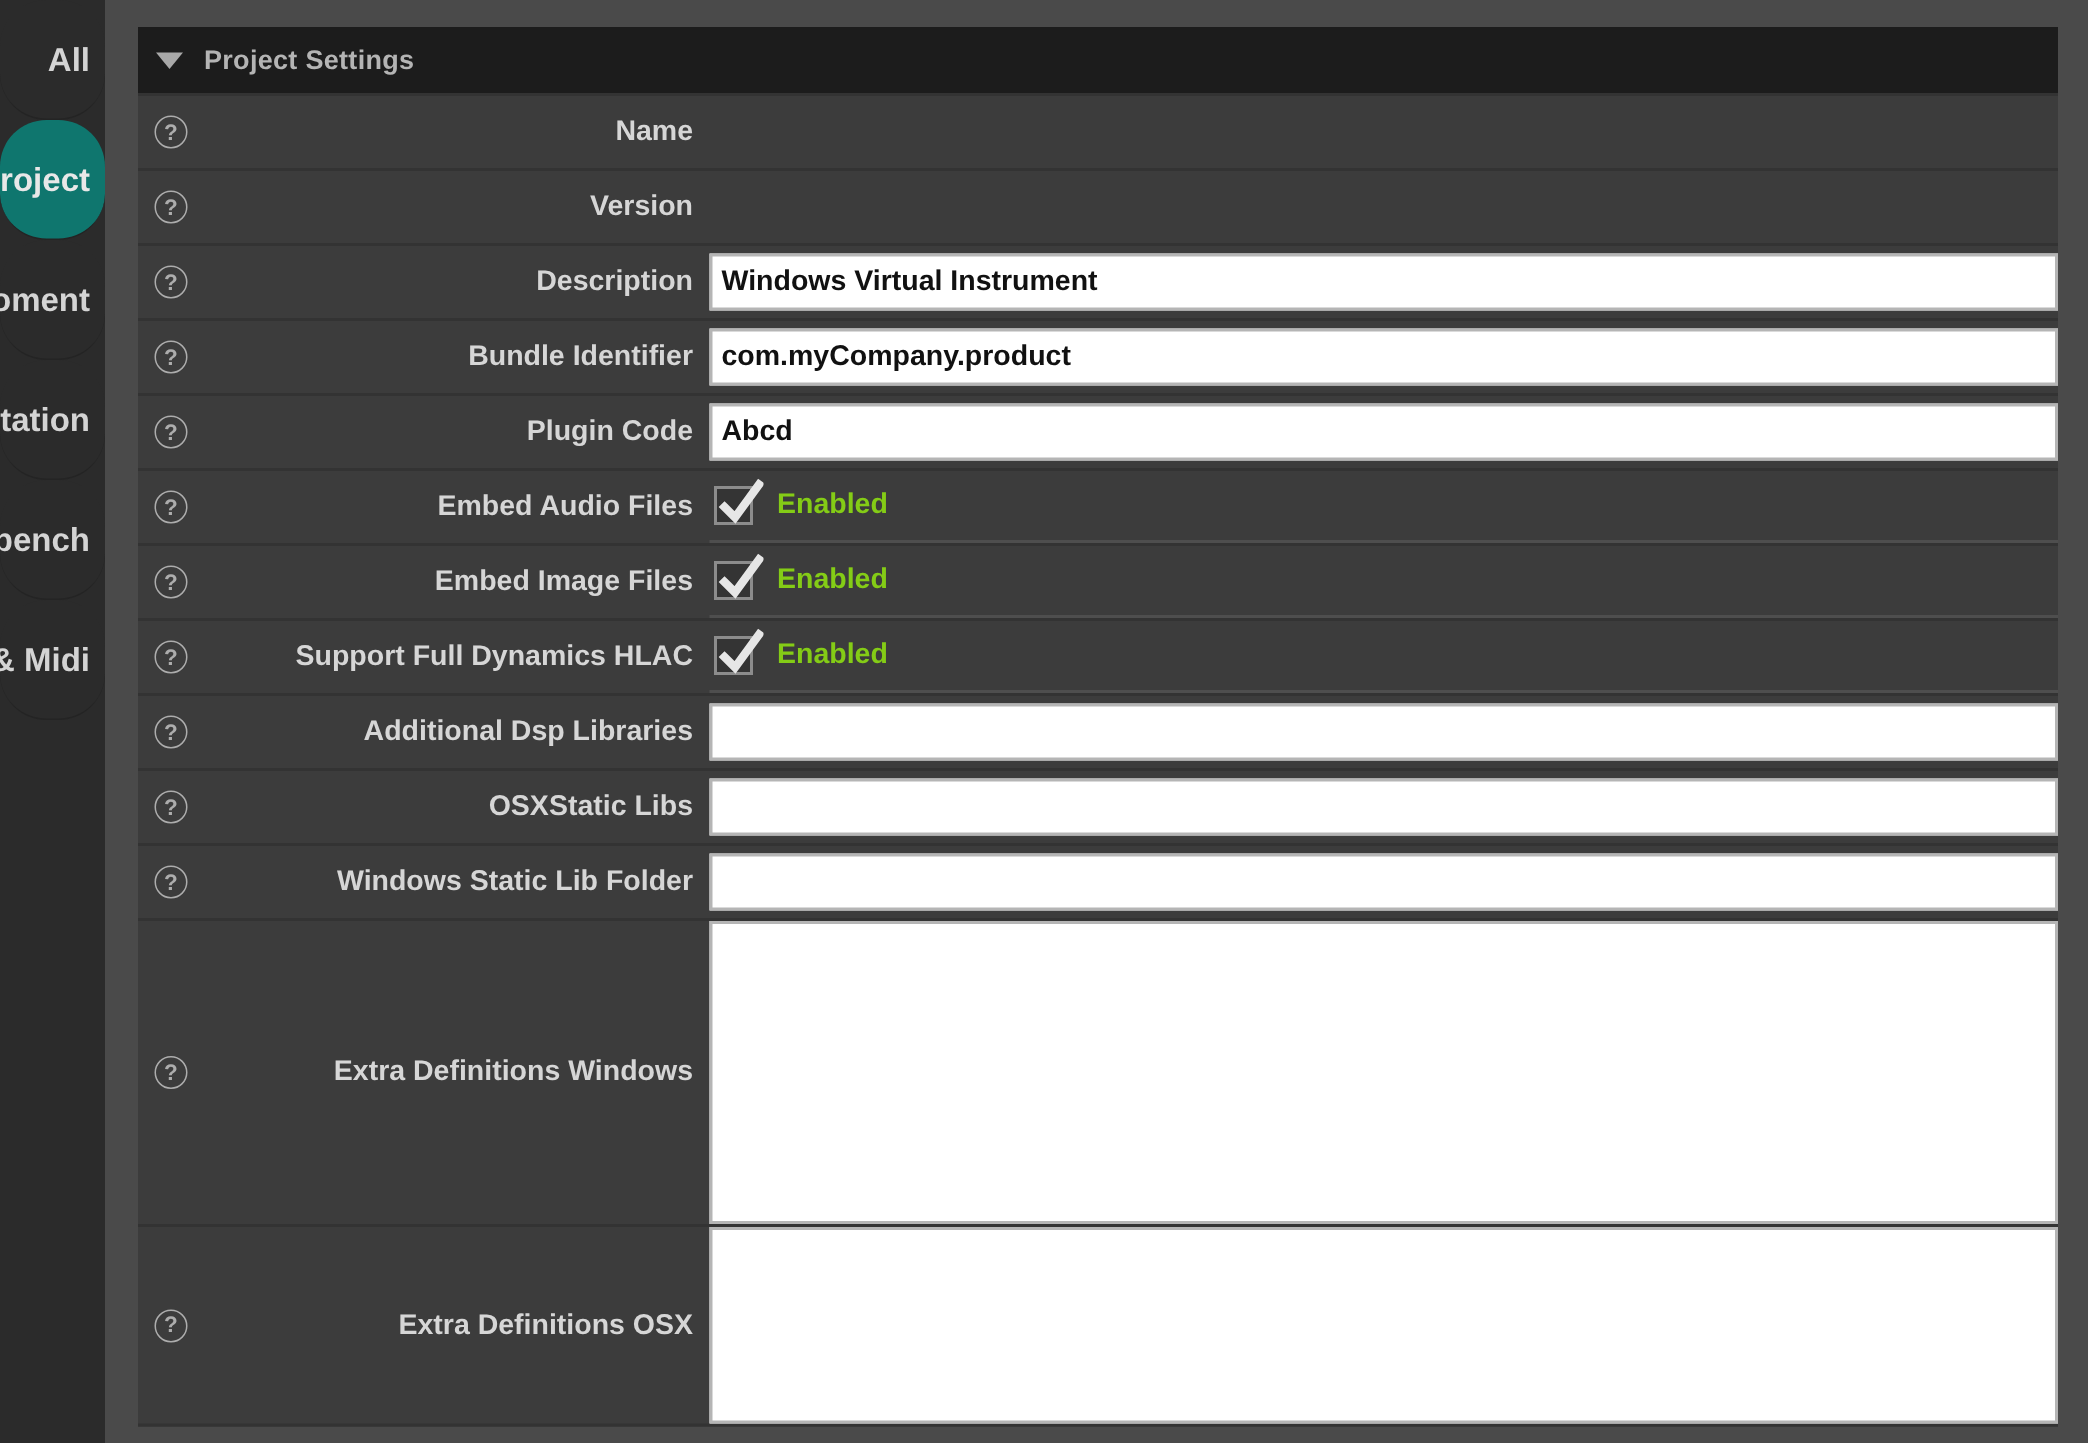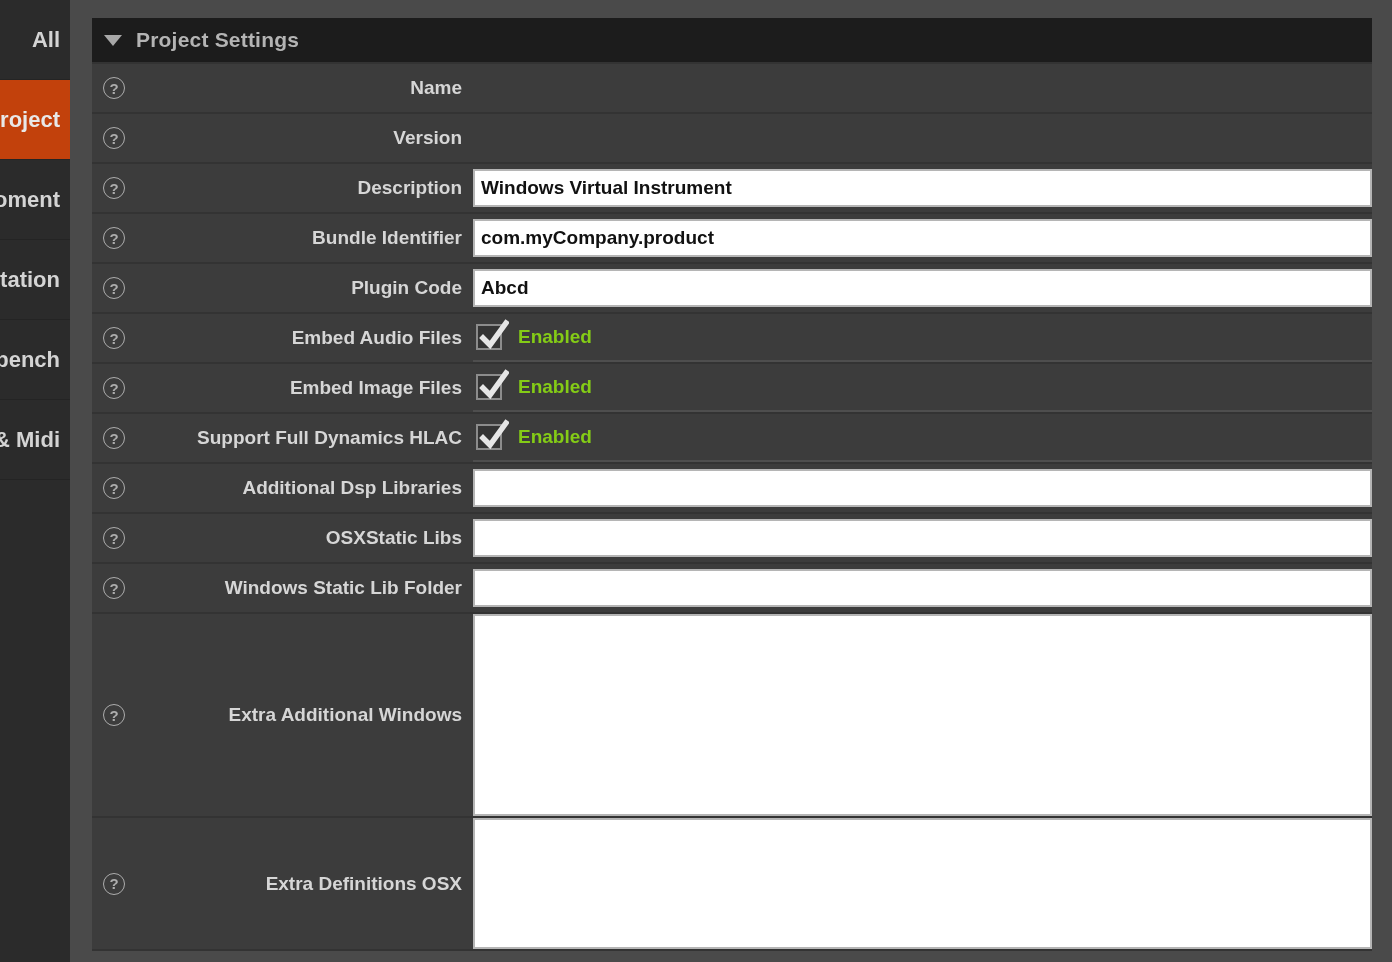--- a/index.html
+++ b/index.html
@@ -20,22 +20,23 @@
   }
   .side-item {
     height: 80px;
     display: flex; align-items: center; justify-content: flex-end;
     padding-right: 10px;
     color: #d4d4d4;
     font-size: 22px; font-weight: bold;
     white-space: nowrap;
     background: #2b2b2b;
     border-bottom: 1px solid #242424;
-  }
-  .side-item.selected { background: #c2410c; color: #e8e8e8; }
+    border-radius: 31px;
+  }
+  .side-item.selected { background: #0f766e; color: #e8e8e8; }
 
   
   .panel {
     position: absolute; left: 92px; top: 18px;
     width: 1280px;
     background: #3c3c3c;
   }
   .panel-header {
     height: 46px;
     background: #1c1c1c;
@@ -43,21 +44,21 @@
     padding-left: 12px;
     border-bottom: 2px solid #333;
   }
   .tri {
     width: 0; height: 0;
     border-left: 9px solid transparent;
     border-right: 9px solid transparent;
     border-top: 11px solid #a8a8a8;
     margin-right: 14px;
   }
-  .panel-title { color: #b4b4b4; font-size: 21px; font-weight: bold; letter-spacing: .2px; }
+  .panel-title { color: #b4b4b4; font-size: 18px; font-weight: bold; letter-spacing: .2px; }
 
   .row {
     display: flex; align-items: stretch;
     height: 50px;
     background: #3c3c3c;
     border-bottom: 2px solid #333;
   }
   .row.tall-a { height: 204px; }
   .row.tall-b { height: 133px; }
 
@@ -281,21 +282,21 @@
       <div class="label-cell">Windows Static Lib Folder</div>
       <div class="value-cell">
         <div class="txt"></div>
       </div>
     </div>
 
     <div class="row tall-a">
       <div class="help-cell">
         <span class="qmark">?</span>
       </div>
-      <div class="label-cell">Extra Additional Windows</div>
+      <div class="label-cell">Extra Definitions Windows</div>
       <div class="value-cell">
         <div class="area"></div>
       </div>
     </div>
 
     <div class="row tall-b">
       <div class="help-cell">
         <span class="qmark">?</span>
       </div>
       <div class="label-cell">Extra Definitions OSX</div>

